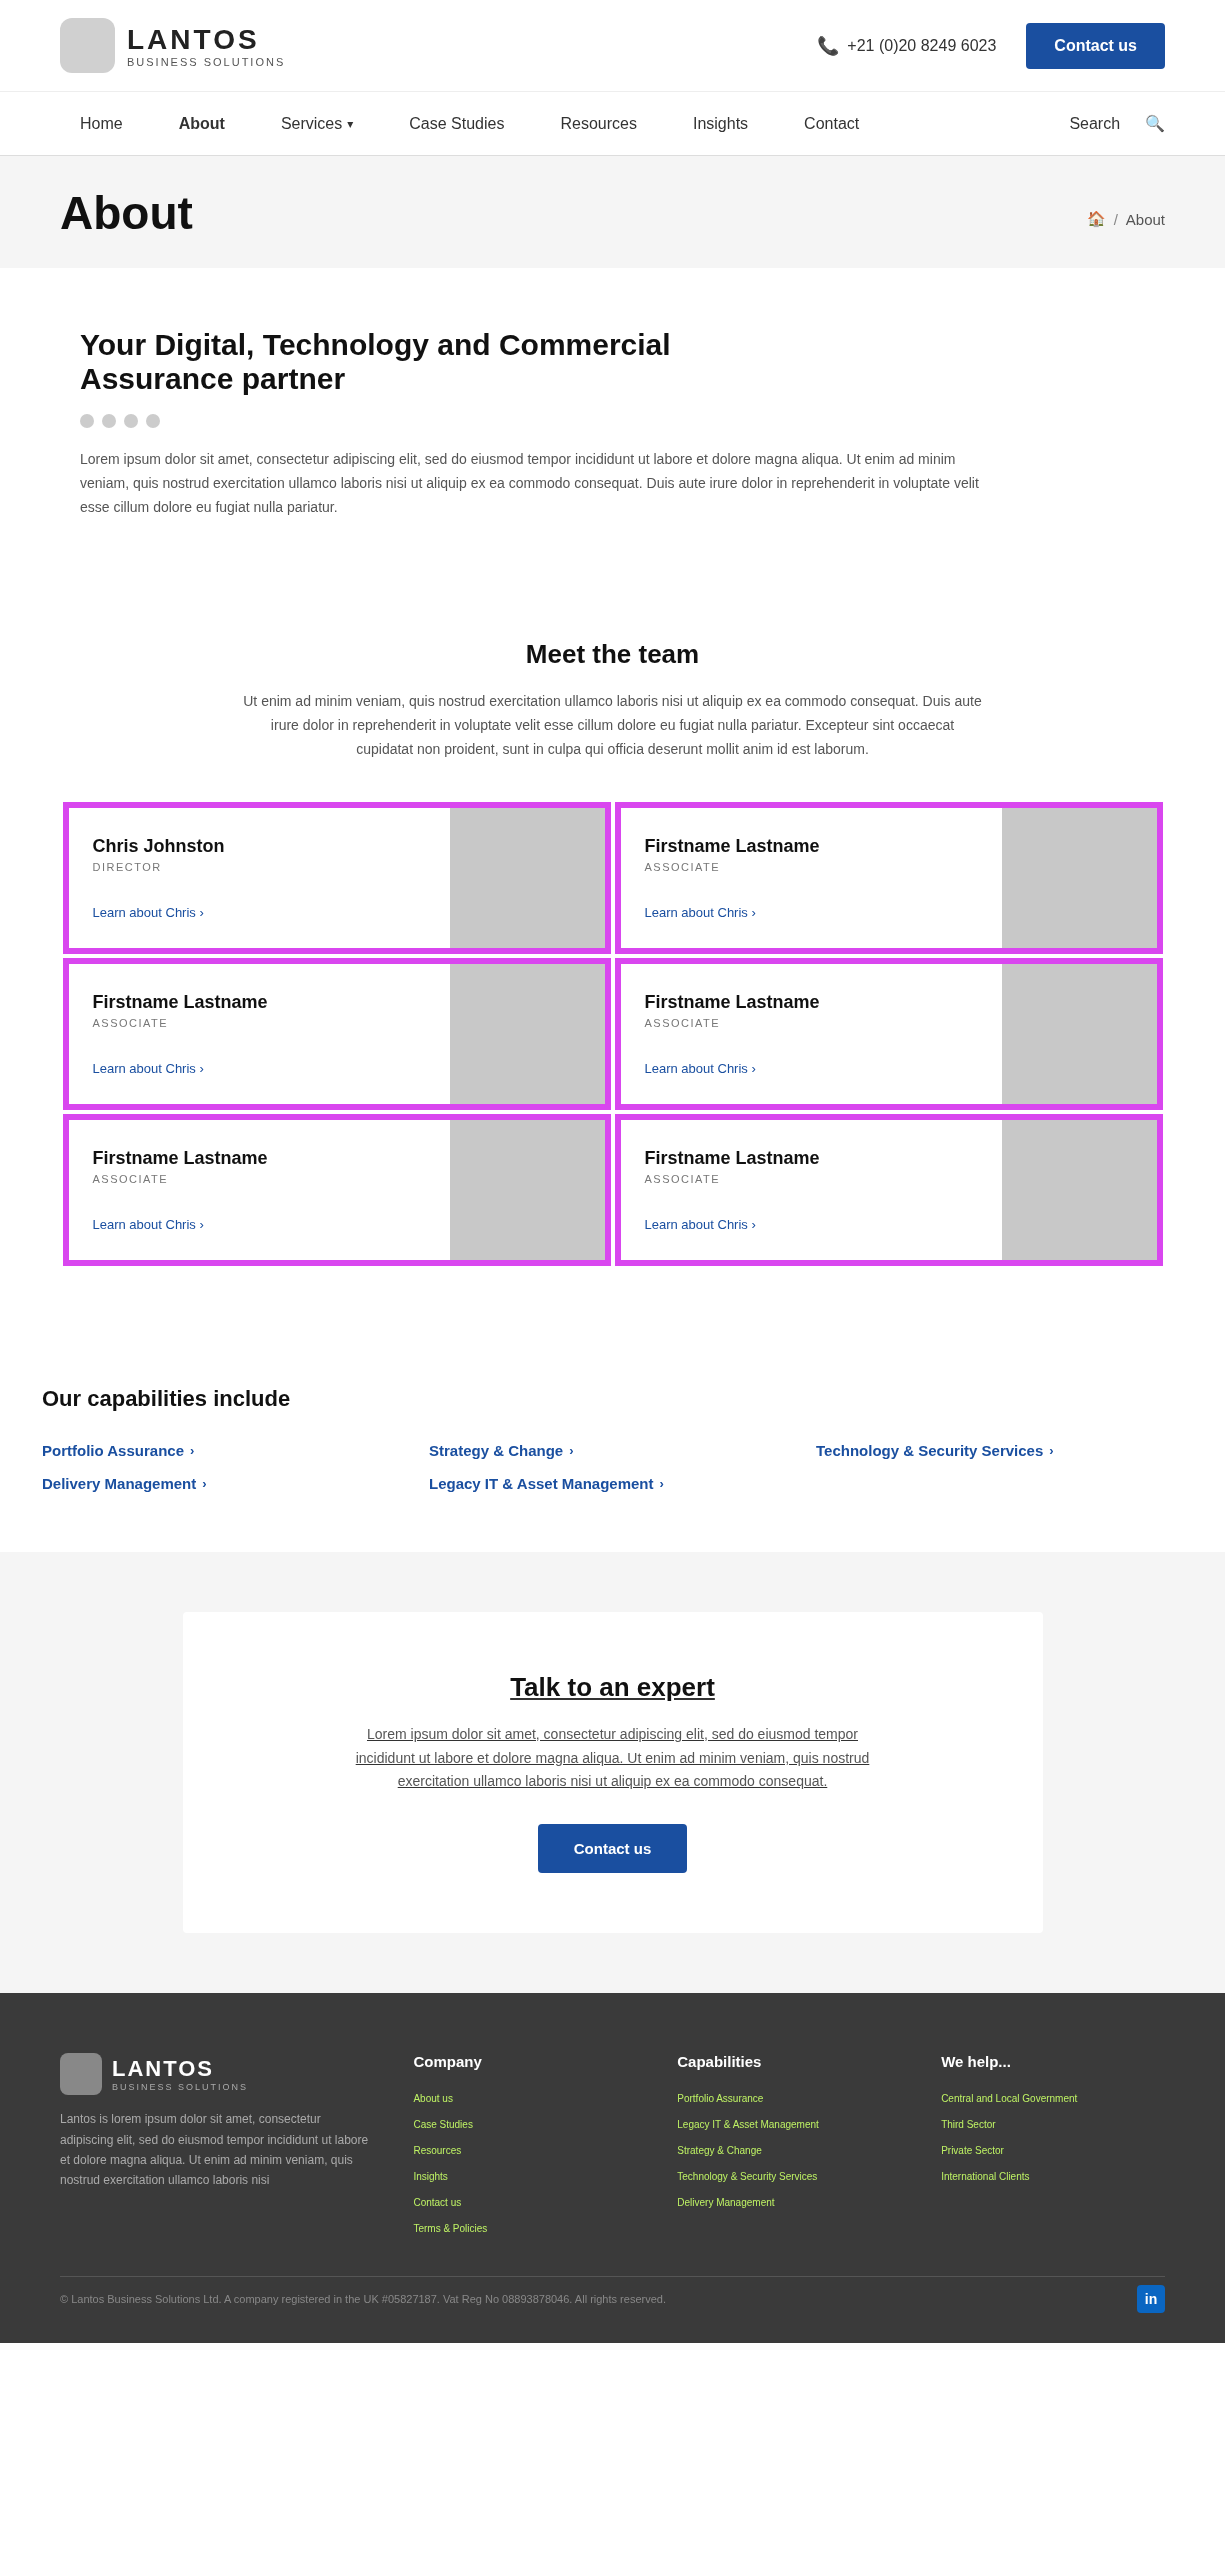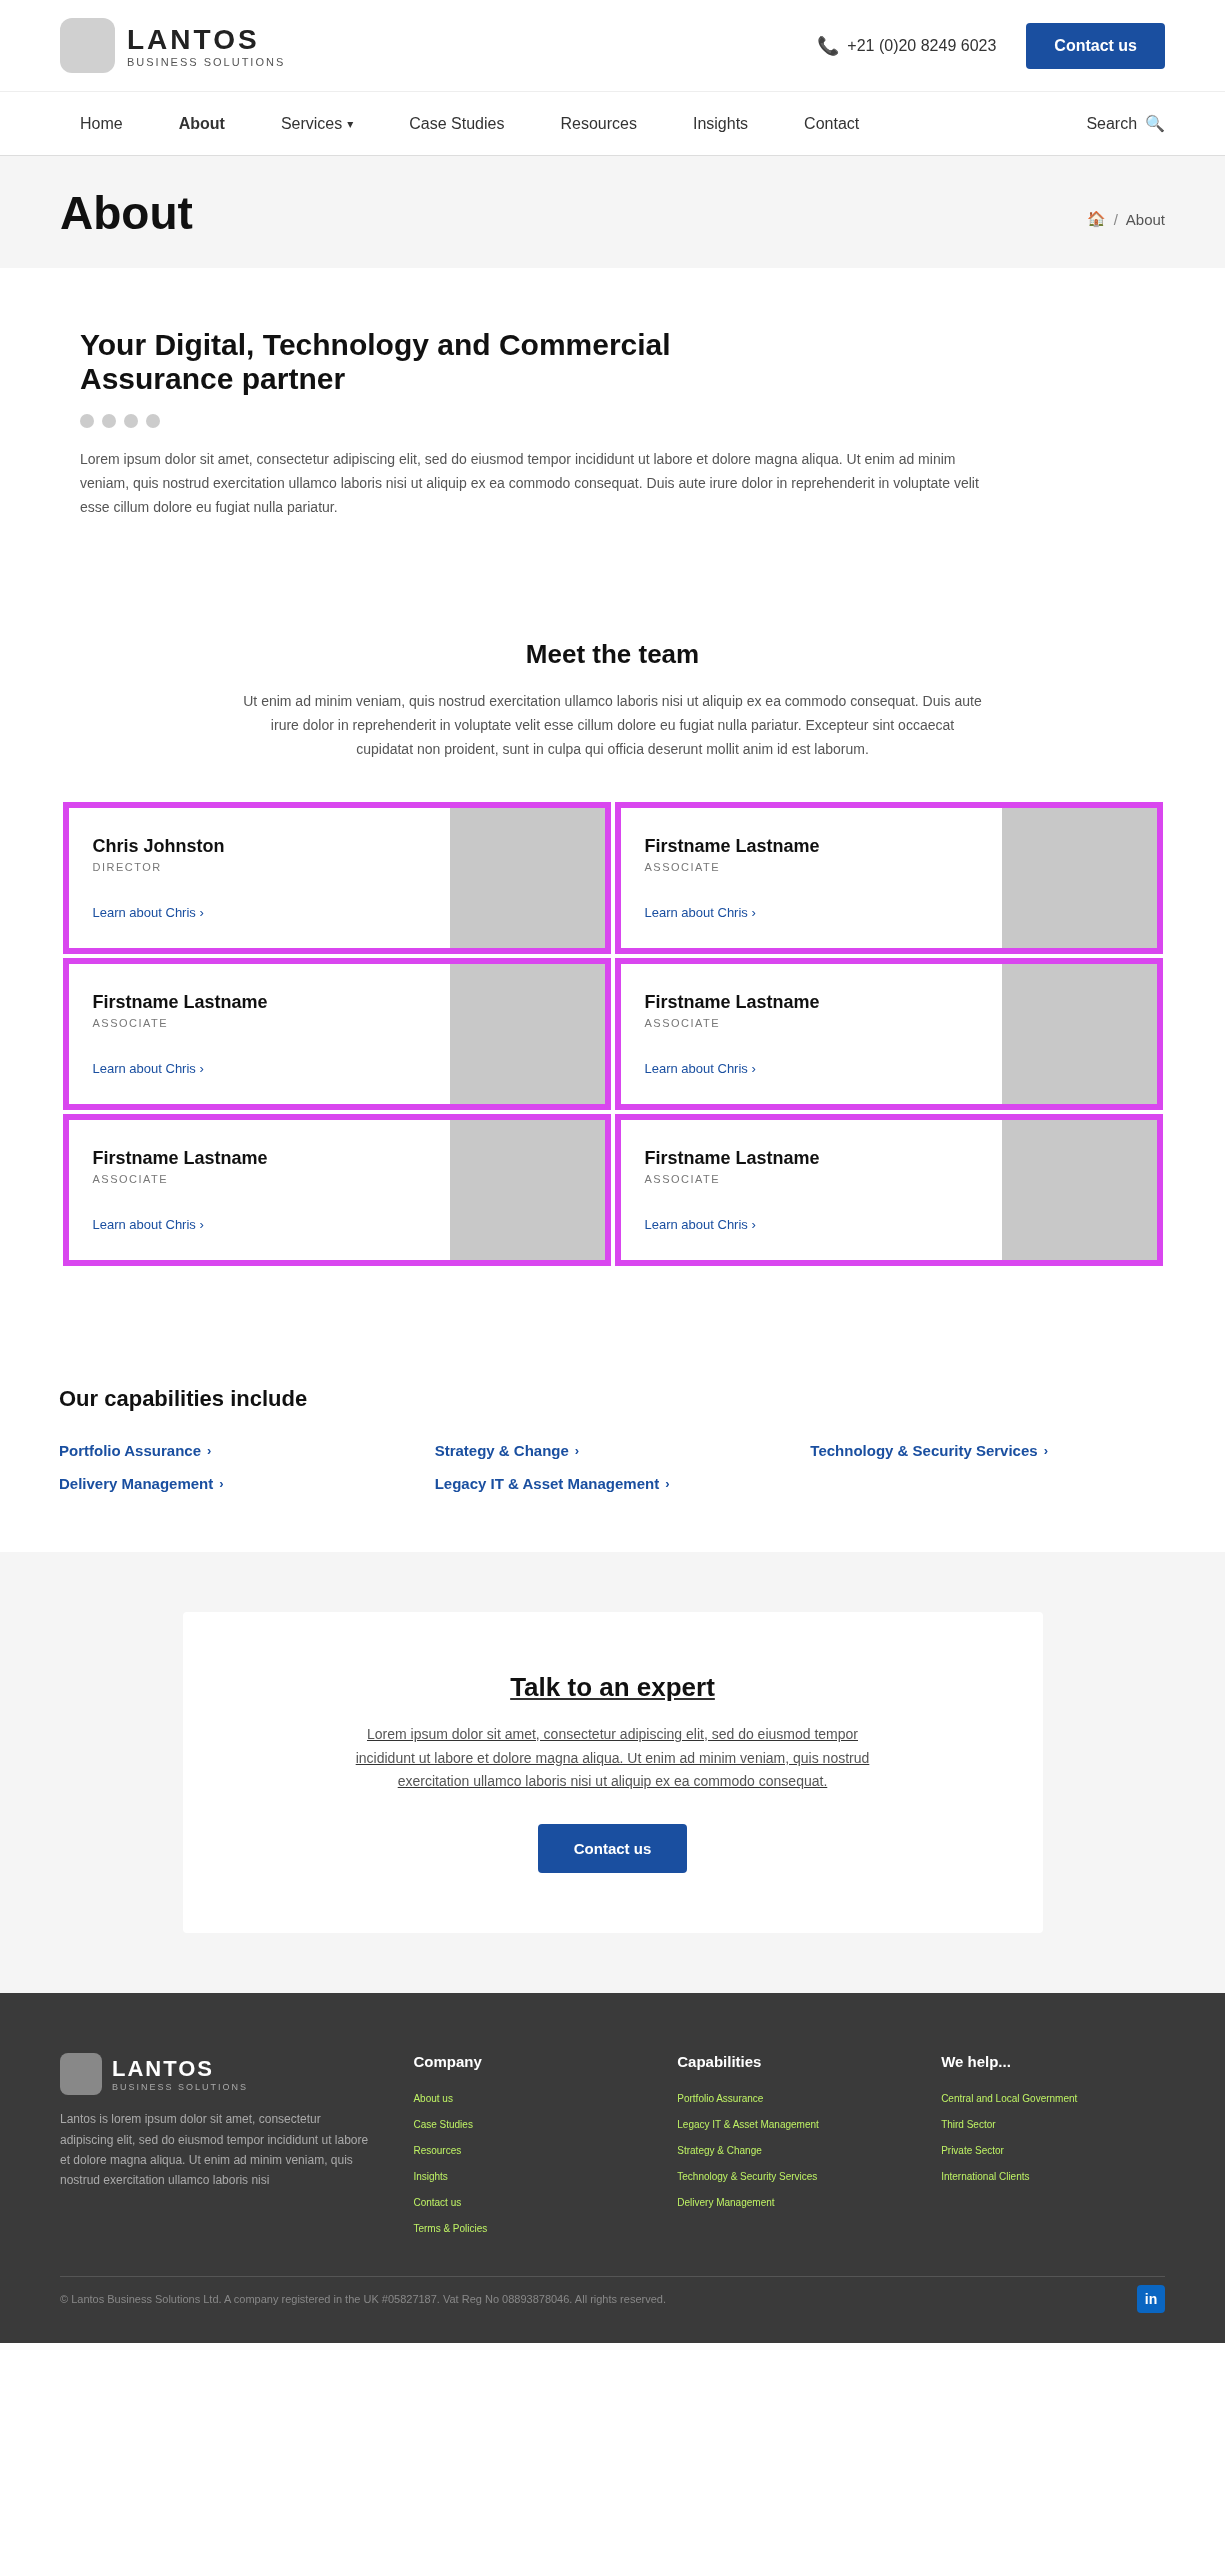--- a/index.html
+++ b/index.html
@@ -73,21 +73,21 @@
       cursor: pointer;
       display: flex;
       align-items: center;
       gap: 5px;
       white-space: nowrap;
     }
     .nav-item.active { color: #333; font-weight: 600; }
     .nav-search {
       display: flex;
       align-items: center;
-      gap: 8px;
+      gap: 25px;
       padding: 22px 0;
       font-size: 16px;
       color: #333;
       cursor: pointer;
       margin-left: auto;
     }
     .dropdown-arrow { font-size: 12px; }
 
     
     .breadcrumb-bar {
@@ -201,21 +201,21 @@
     }
     .team-photo {
       width: 155px;
       height: 140px;
       background: #c8c8c8;
       flex-shrink: 0;
     }
 
     
     .capabilities-section {
-      padding: 60px 59px;
+      padding: 60px 42px;
       background: #fff;
     }
     .cap-title {
       font-size: 22px;
       font-weight: 800;
       color: #111;
       margin-bottom: 30px;
     }
     .cap-grid {
       display: grid;

